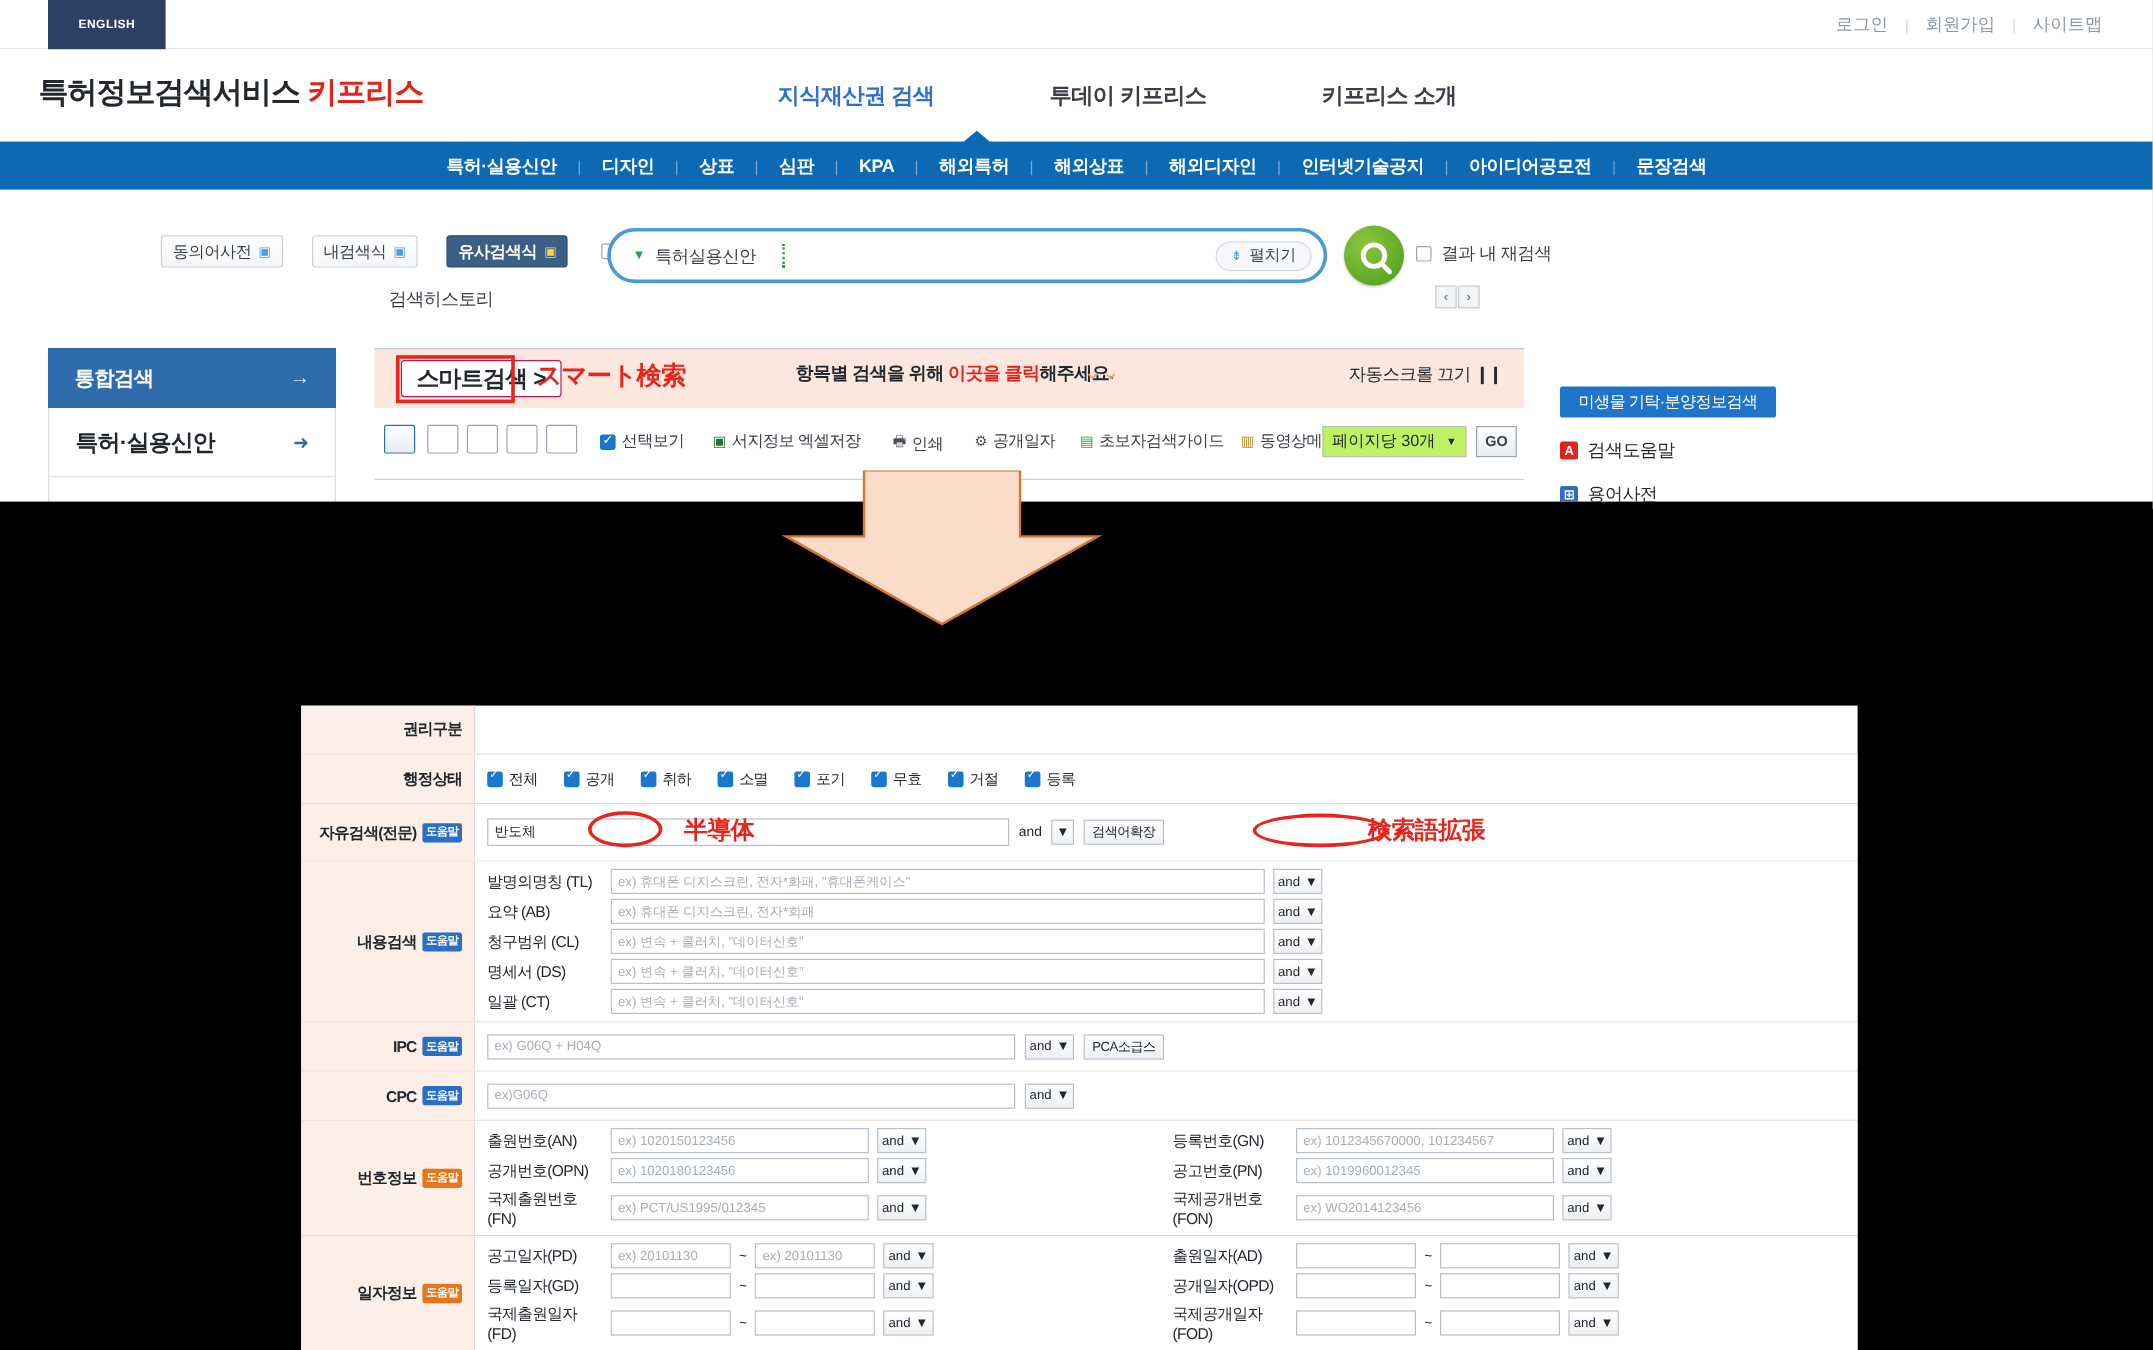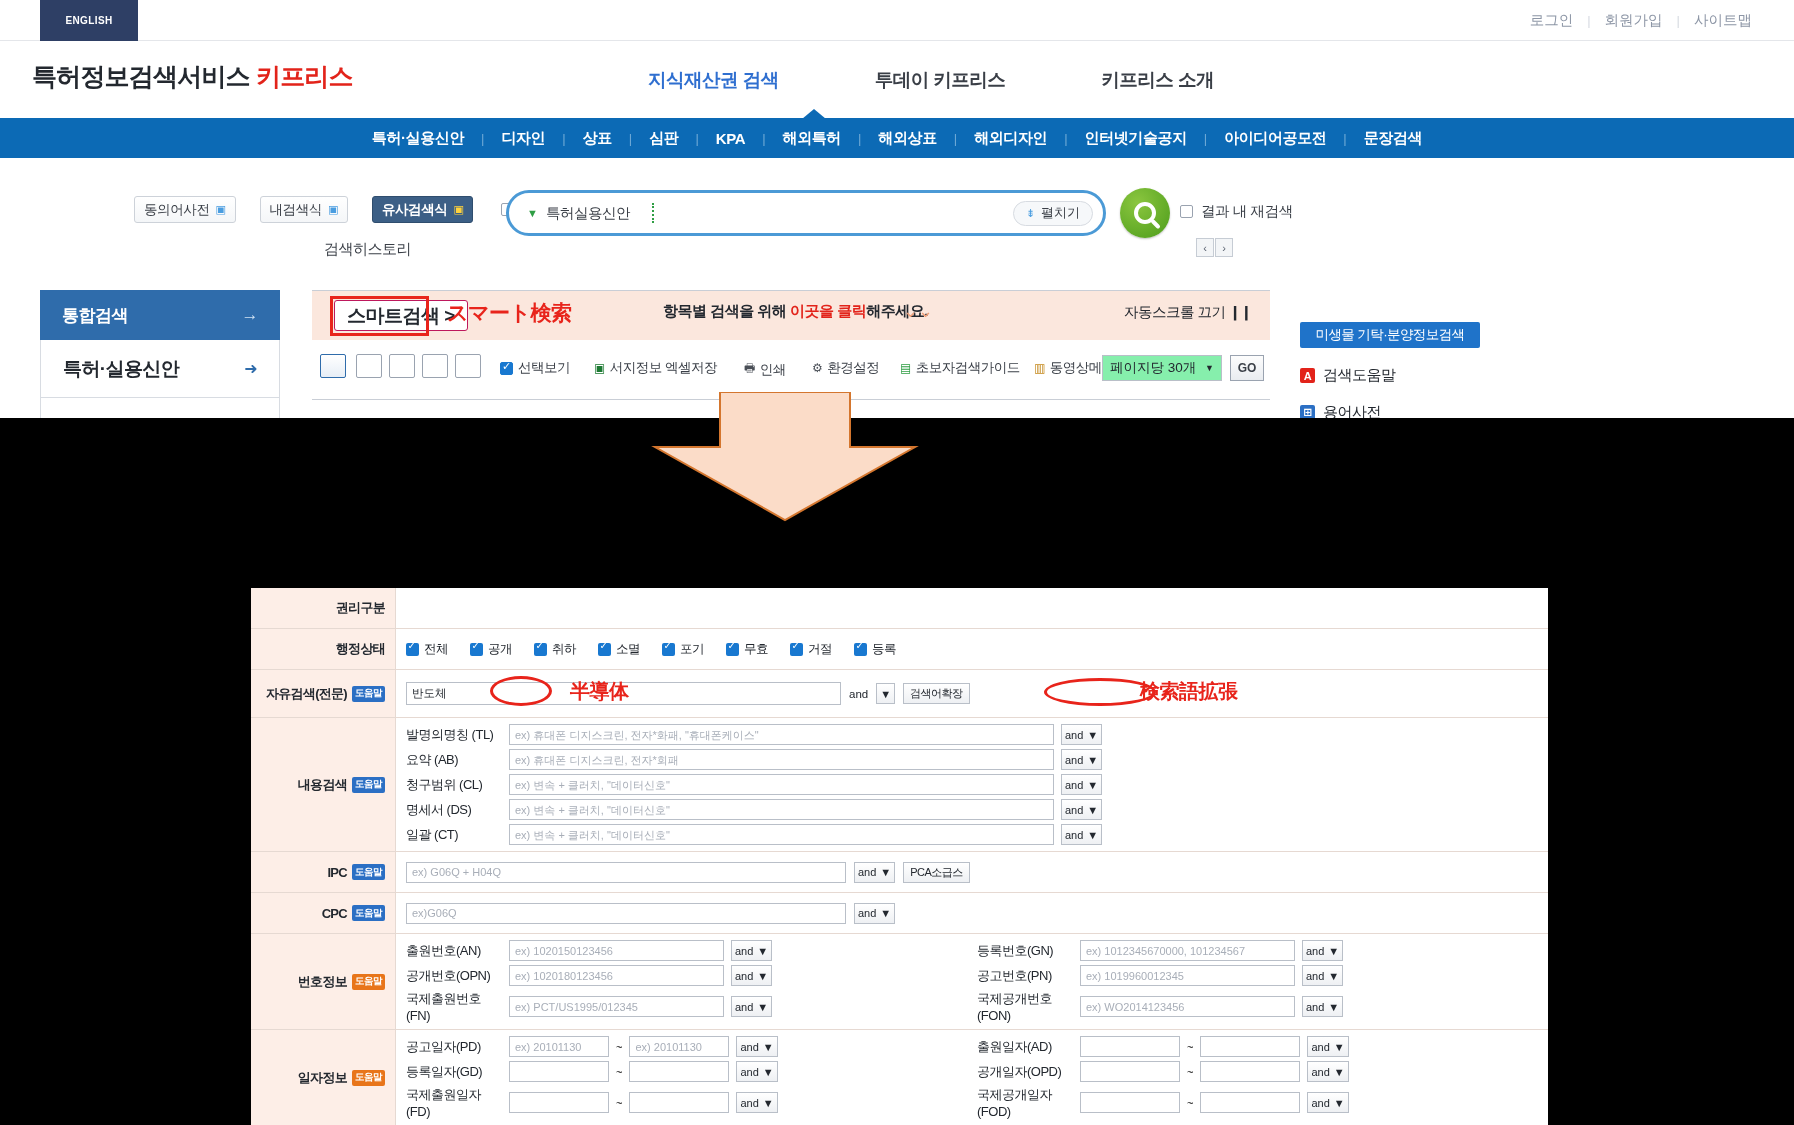--- a/index.html
+++ b/index.html
@@ -114,21 +114,21 @@
 
   
   .restool { position:absolute; left:312px; top:340px; width:958px; height:60px; background:#fff; border-bottom:1px solid #c9ced6; }
   .viewicon { position:absolute; top:14px; width:26px; height:24px; border:1px solid #9aa3b0; background:#fff; border-radius:2px; cursor:pointer; }
   .vi-1 { left:8px; }
   .vi-2 { left:44px; }
   .vi-3 { left:77px; }
   .vi-4 { left:110px; }
   .vi-5 { left:143px; }
   .tool-item { position:absolute; top:19px; font-size:13.5px; color:#3a3f47; letter-spacing:-.5px; cursor:pointer; display:flex; align-items:center; gap:5px; }
-  .perpage { position:absolute; left:790px; top:15px; width:120px; height:26px; border:1px solid #b9bfc8; background:#86efac; font-size:13.5px; color:#23282f; display:flex; align-items:center; justify-content:space-between; padding:0 7px; }
+  .perpage { position:absolute; left:790px; top:15px; width:120px; height:26px; border:1px solid #b9bfc8; background:#bef264; font-size:13.5px; color:#23282f; display:flex; align-items:center; justify-content:space-between; padding:0 7px; }
   .gobtn { position:absolute; left:918px; top:15px; width:34px; height:26px; border:1px solid #9aa3b0; background:linear-gradient(#fdfdfd,#e9ecf0); font-size:12px; font-weight:bold; color:#3a3f47; display:flex; align-items:center; justify-content:center; cursor:pointer; }
 
   
   .rightcol { position:absolute; left:1300px; top:322px; width:460px; }
   .micro-btn { width:180px; height:26px; background:#1f73c9; color:#fff; font-size:13.5px; display:flex; align-items:center; justify-content:center; letter-spacing:-.6px; border-radius:2px; cursor:pointer; }
   .rc-item { margin-top:18px; font-size:15px; color:#23282f; letter-spacing:-.5px; display:flex; align-items:center; gap:8px; cursor:pointer; }
   .rc-ico { width:15px; height:15px; display:inline-flex; align-items:center; justify-content:center; font-size:11px; font-weight:bold; color:#fff; border-radius:2px; }
 
   
   #black-band { position:absolute; left:0; top:418px; width:1794px; height:707px; background:#000; }
@@ -309,21 +309,21 @@
     <div class="tool-item" style="left:282px;">
       <span style="color:#1d7a33;font-size:12px;">▣</span>
       <span>서지정보 엑셀저장</span>
     </div>
     <div class="tool-item" style="left:432px;">
       <span style="color:#4a4f57;font-size:12px;">🖶</span>
       <span>인쇄</span>
     </div>
     <div class="tool-item" style="left:500px;">
       <span style="color:#4a4f57;font-size:12px;">⚙</span>
-      <span>환경설정</span>
+      <span>공개일자</span>
     </div>
     <div class="tool-item" style="left:588px;">
       <span style="color:#2f9e44;font-size:12px;">▤</span>
       <span>초보자검색가이드</span>
     </div>
     <div class="tool-item" style="left:722px;">
       <span style="color:#c58a1f;font-size:12px;">▥</span>
       <span>동영상메뉴얼</span>
     </div>
 

